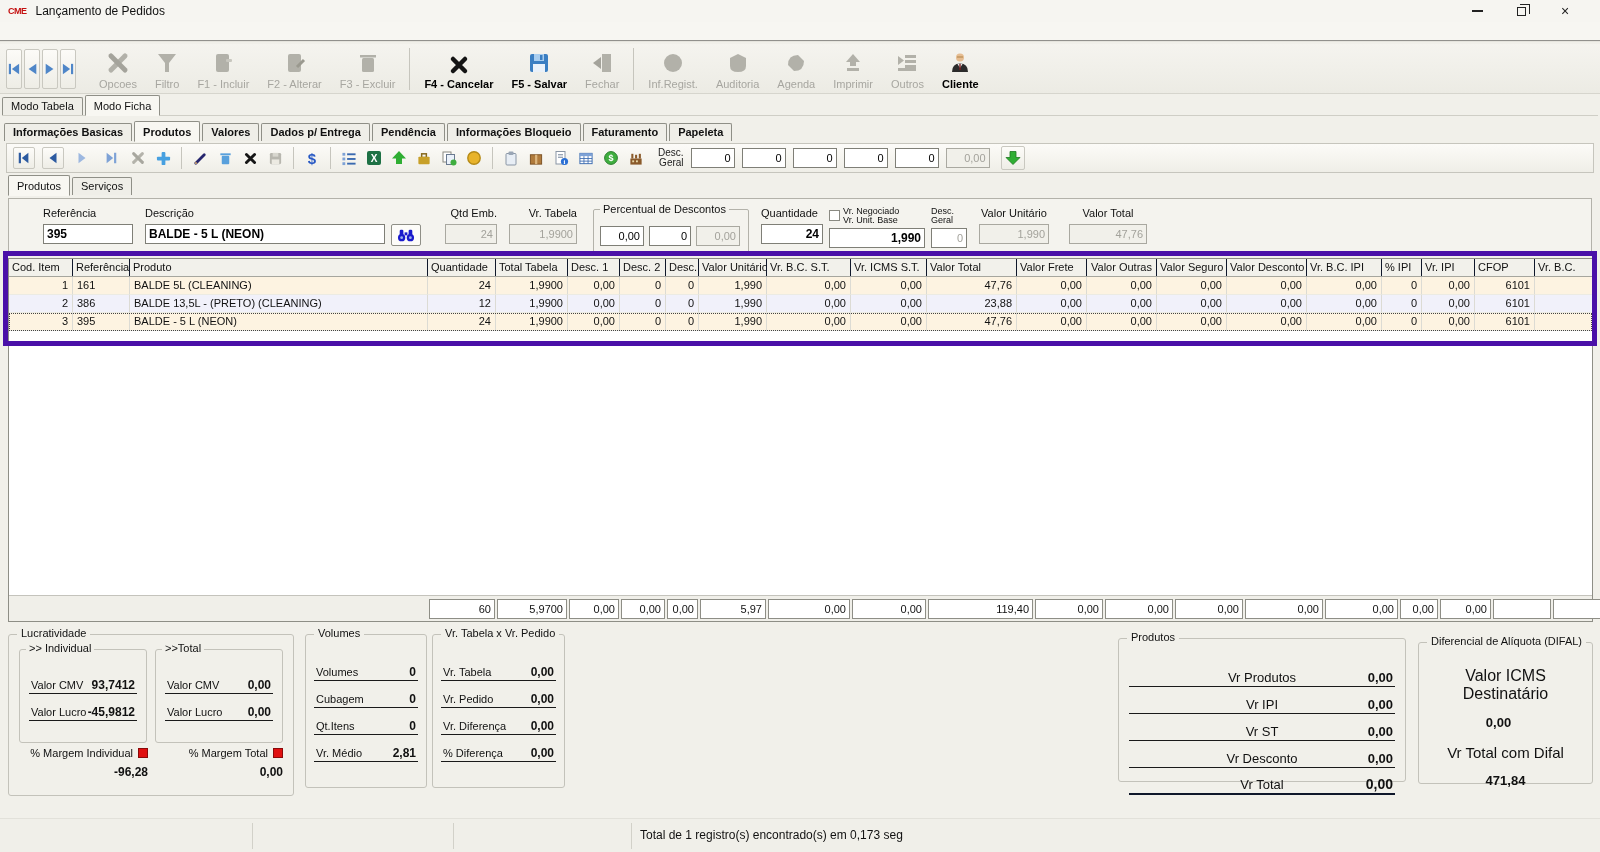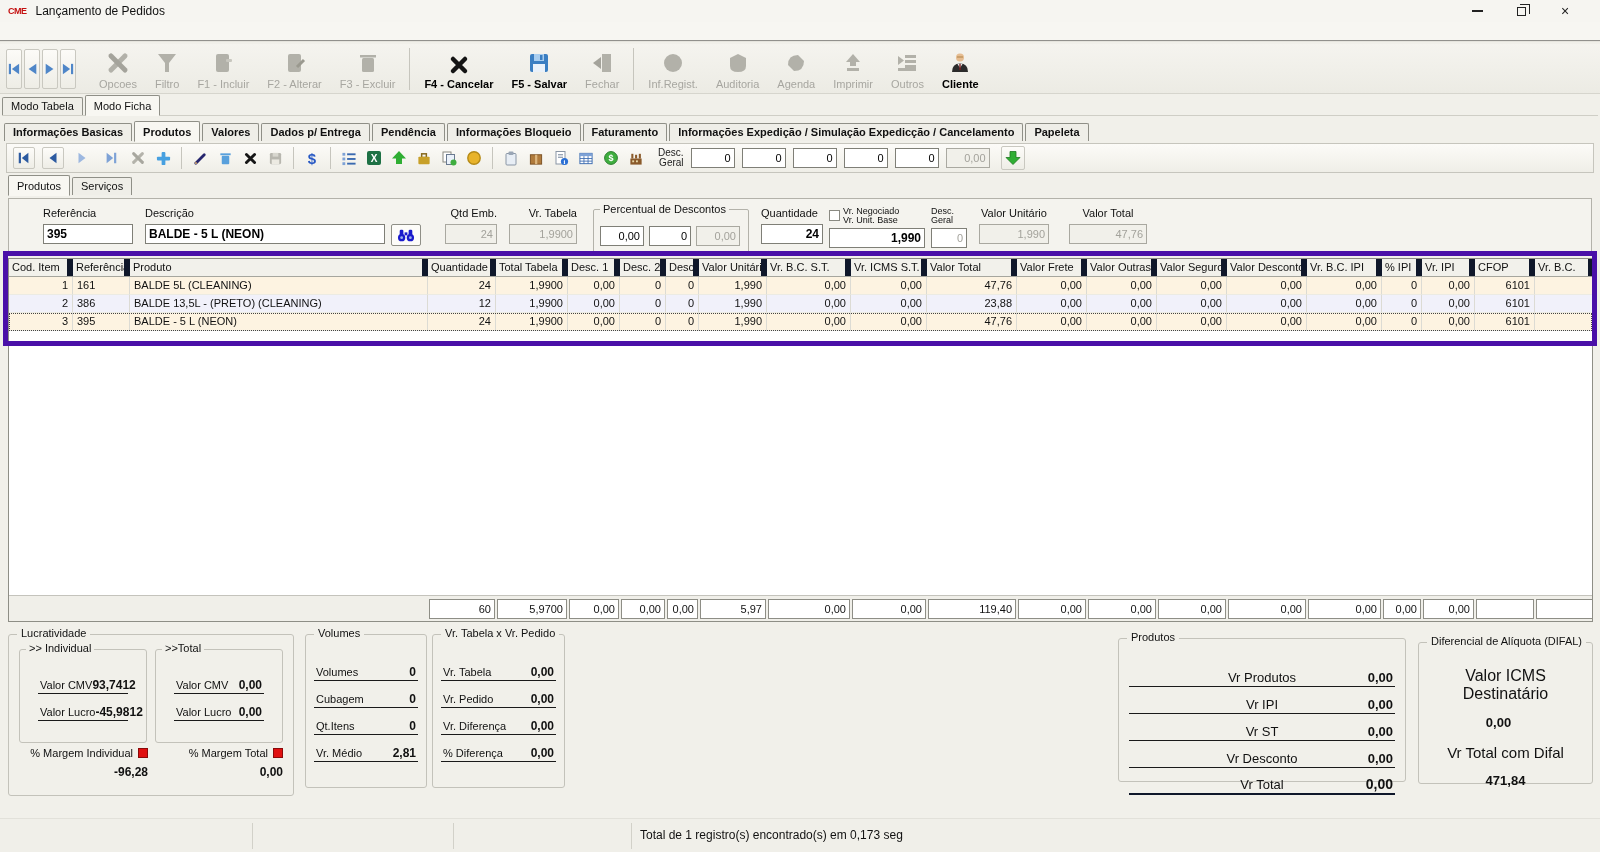--- a/index.html
+++ b/index.html
@@ -61,38 +61,38 @@
   .binoc { width:30px; height:22px; margin-top:17px; border:1px solid #8f8f87; border-radius:2px; background:#fdfcf9; display:flex; align-items:center; justify-content:center; }
   .fset { border:1px solid #b3b2aa; border-radius:2px; height:44px; padding:2px 6px 0; position:relative; margin-top:2px; }
   .fset .cap { position:absolute; top:-7px; left:6px; background:#f4f3ee; padding:0 3px; font-size:11px; }
   .fset .row { display:flex; gap:5px; margin-top:14px; }
   .chkrow { display:flex; align-items:flex-start; gap:3px; height:18px; }
   .chk { width:11px; height:11px; border:1px solid #8a8a82; background:#fff; margin-top:3px; }
 
   
   .grid { position:absolute; left:8px; top:258px; width:1585px; height:364px; border:1px solid #8e8e86; background:#fff; display:flex; flex-direction:column; }
   .ghead { display:flex; background:#f2f1eb; border-bottom:1px solid #a6a69e; height:18px; flex:none; }
-  .gh { border-right:6px solid #0f172a; padding:2px 3px; white-space:nowrap; overflow:hidden; font-size:11px; flex:none; }
+  .gh { border-right:1px solid #0f172a; padding:2px 3px; white-space:nowrap; overflow:hidden; font-size:11px; flex:none; }
   .grow { display:flex; height:18px; flex:none; }
   .gc { border-right:1px solid #dcdbd4; border-bottom:1px solid #ecebe3; padding:2px 4px; white-space:nowrap; overflow:hidden; font-size:11px; flex:none; }
   .row-a { background:#fdf3e1; } .row-b { background:#f1f1fa; }
   .grow.sel { outline:1px dotted #444; outline-offset:-1px; }
   .gfill { flex:1; background:#fff; }
   .gtotals { display:flex; align-items:center; height:26px; flex:none; background:#f0efe9; border-top:1px solid #c4c3bc; }
   .tot { height:20px; border:1px solid #8e8e86; background:#fff; text-align:right; padding:1px 3px; font-size:11px; line-height:16px; flex:none; }
 
   .hl { position:absolute; left:3px; top:251px; width:1594px; height:95px; border:5px solid #4a10a8; pointer-events:none; z-index:5; }
 
   
   .gbox { position:absolute; border:1px solid #c3c2ba; border-radius:3px; }
   .gbox>.cap { position:absolute; top:-8px; left:8px; background:#f1f0ea; padding:0 4px; font-size:11px; }
   .vrow { display:flex; justify-content:space-between; align-items:baseline; border-bottom:1px solid #1a1a1a; margin:0 0 11px; padding:0 2px 1px; }
   .vrow .vl { font-size:11px; white-space:nowrap; }
   .vrow .vv { font-weight:bold; font-size:12px; white-space:nowrap; }
-  .lucr-sub { position:absolute; top:14px; width:128px; height:94px; border:1px solid #c3c2ba; border-radius:3px; padding:28px 18px 0; }
+  .lucr-sub { position:absolute; top:14px; width:128px; height:94px; border:1px solid #c3c2ba; border-radius:3px; padding:28px 9px 0; }
   .lucr-sub>.cap { position:absolute; top:-8px; left:6px; background:#f1f0ea; padding:0 3px; }
   .margem { position:absolute; width:135px; text-align:right; }
   .margem .ml { font-size:11px; }
   .redbox { display:inline-block; width:10px; height:10px; background:#e01010; border:1px solid #8a0a0a; vertical-align:-1px; margin-left:5px; }
   .margem .mv { font-weight:bold; font-size:12px; margin-top:6px; }
   .pan-vol { padding:30px 8px 0; } 
   .pan-prod { padding:26px 10px 0; }
   .pan-prod .vrow { margin-bottom:5px; }
   .pan-prod .vrow .vl { font-size:13px; width:100%; text-align:center; position:absolute; left:0; }
   .pan-prod .vrow { position:relative; height:22px; align-items:flex-end; }
@@ -271,21 +271,20 @@
     <div class="tab active">Modo Ficha</div>
   </div>
 <div class="tabs pagetabs">
     <div class="tab">Informações Basicas</div>
     <div class="tab active">Produtos</div>
     <div class="tab">Valores</div>
     <div class="tab">Dados p/ Entrega</div>
     <div class="tab">Pendência</div>
     <div class="tab">Informações Bloqueio</div>
     <div class="tab">Faturamento</div>
-    <div class="tab">Informações Expedição / Simulação Expedicção / Cancelamento</div>
     <div class="tab">Papeleta</div>
   </div>
 
 <div class="itoolbar">
   <div class="inav">
       <svg width="14" height="14" viewBox="0 0 16 16">
         <rect x="2" y="2" width="2.5" height="12" fill="#2c5aa0"></rect>
         <polygon points="13,2 13,14 5.5,8" fill="#2c5aa0"></polygon>
       </svg>
     </div>
@@ -618,21 +617,21 @@
   <div class="gtotals">
       <div style="width: 420px; flex: 0 0 auto;"></div>
       <div class="tot" style="width: 66px; margin-right: 2px;">60</div>
       <div class="tot" style="width: 70px; margin-right: 2px;">5,9700</div>
       <div class="tot" style="width: 50px; margin-right: 2px;">0,00</div>
       <div class="tot" style="width: 44px; margin-right: 2px;">0,00</div>
       <div class="tot" style="width: 31px; margin-right: 2px;">0,00</div>
       <div class="tot" style="width: 66px; margin-right: 2px;">5,97</div>
       <div class="tot" style="width: 82px; margin-right: 2px;">0,00</div>
       <div class="tot" style="width: 74px; margin-right: 2px;">0,00</div>
-      <div class="tot" style="width: 88px; margin-right: 2px;">119,40</div>
+      <div class="tot" style="width: 105px; margin-right: 2px;">119,40</div>
       <div class="tot" style="width: 68px; margin-right: 2px;">0,00</div>
       <div class="tot" style="width: 68px; margin-right: 2px;">0,00</div>
       <div class="tot" style="width: 68px; margin-right: 2px;">0,00</div>
       <div class="tot" style="width: 78px; margin-right: 2px;">0,00</div>
       <div class="tot" style="width: 73px; margin-right: 2px;">0,00</div>
       <div class="tot" style="width: 38px; margin-right: 2px;">0,00</div>
       <div class="tot" style="width: 51px; margin-right: 2px;">0,00</div>
       <div class="tot" style="width: 58px; margin-right: 2px;"></div>
       <div class="tot" style="width: 57px; margin-right: 2px;"></div>
     </div>

